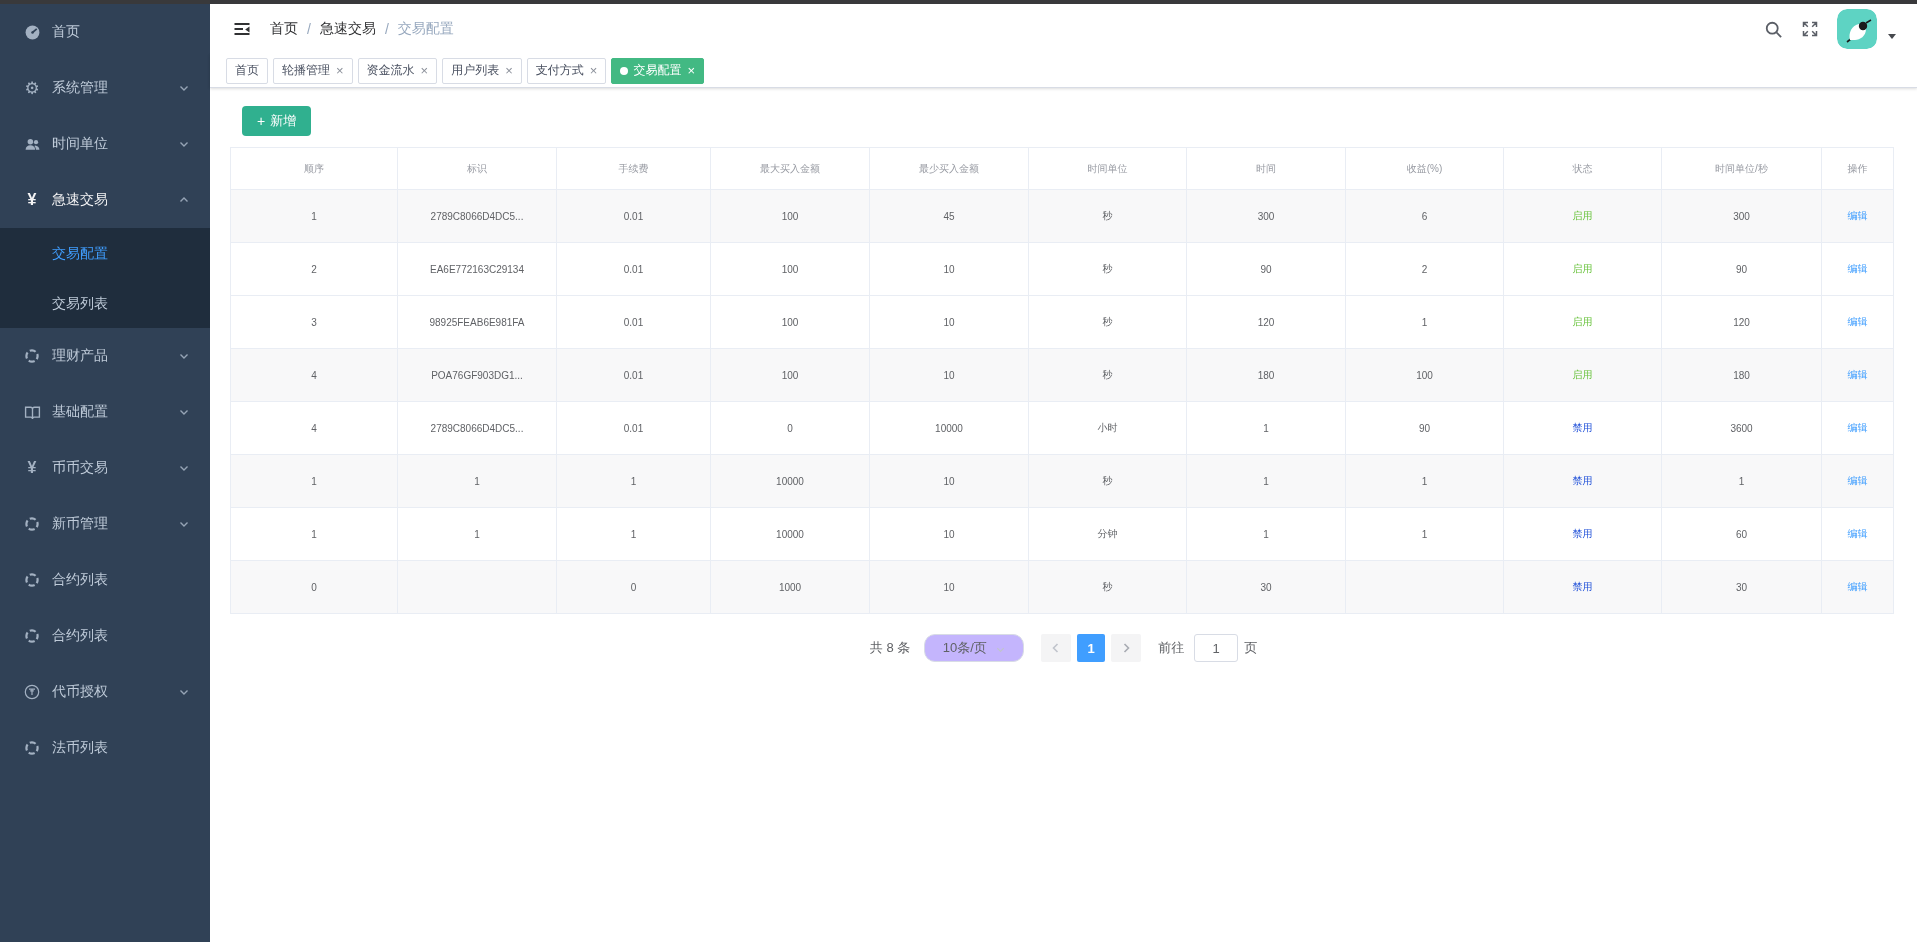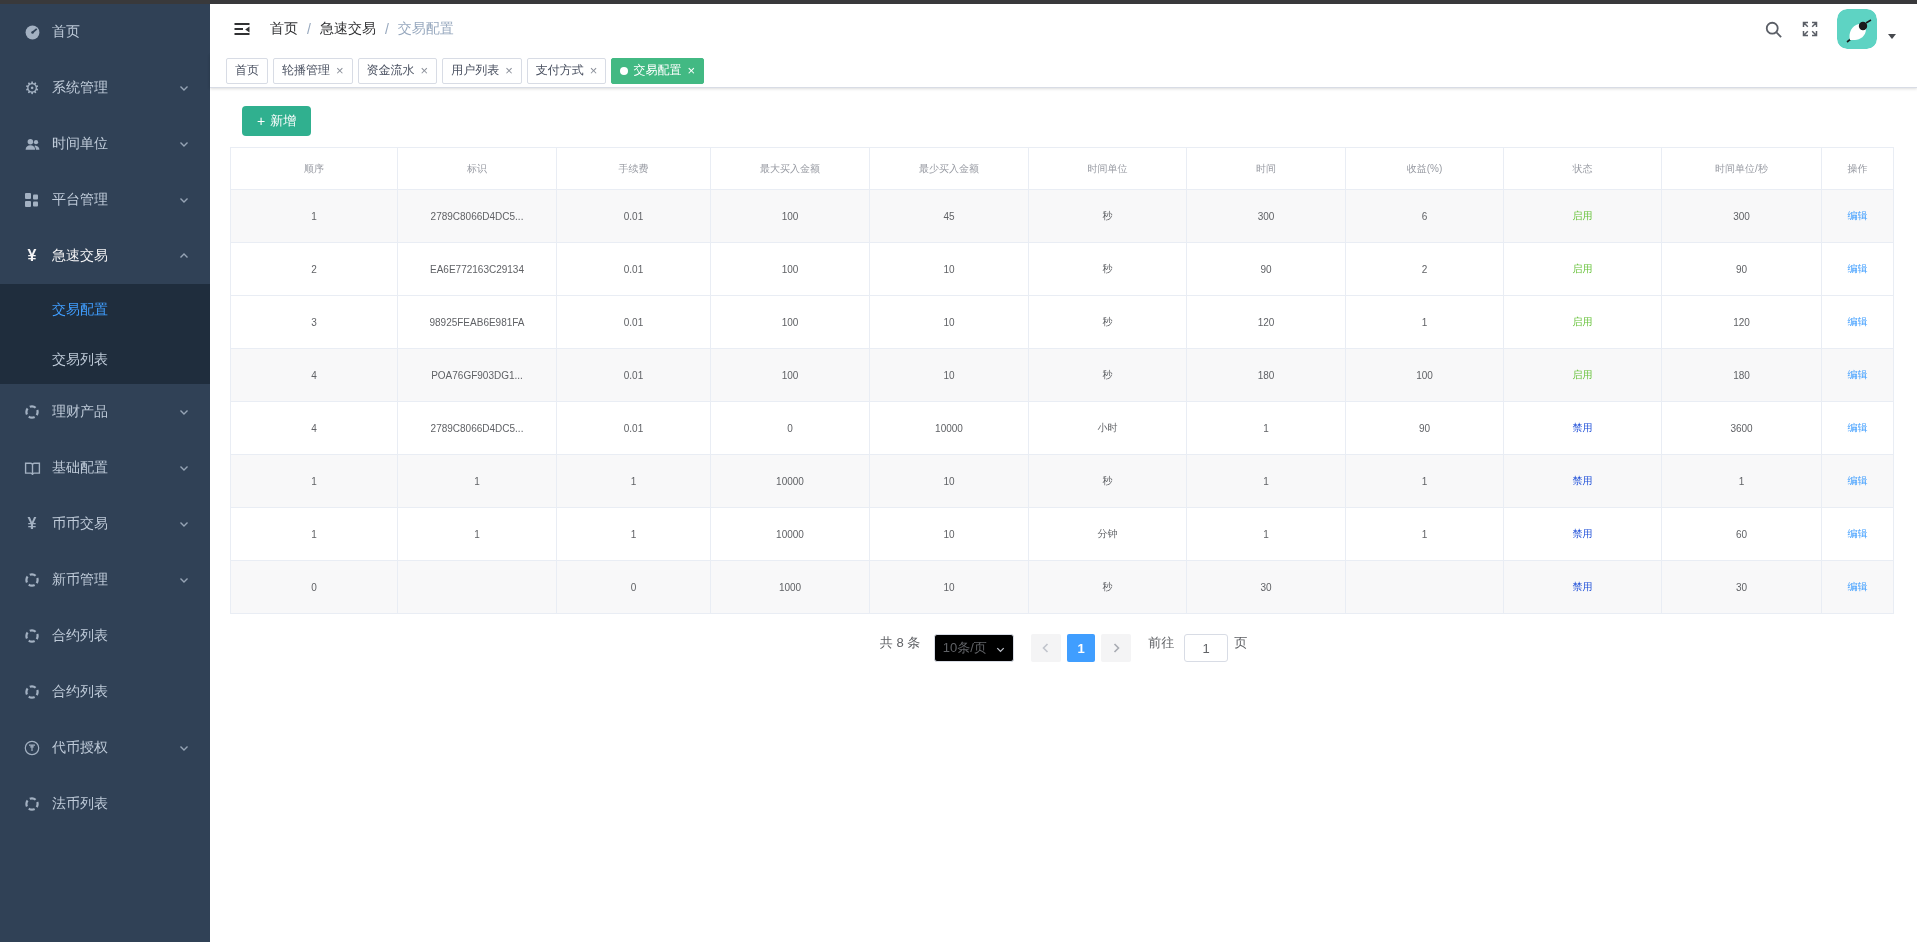--- a/index.html
+++ b/index.html
@@ -59,26 +59,26 @@
     color:#606266; background:#fff; }
   .data-table th { height:42px; border:1px solid #e9edf4; color:#989ba3; font-weight:normal;
     text-align:center; background:#fff; }
   .data-table td { height:53px; border:1px solid #e9edf4; text-align:center; overflow:hidden;
     white-space:nowrap; text-overflow:ellipsis; }
   tr.shaded td { background:#f8f8f9; }
   .status-enabled { color:#67c23a; }
   .status-disabled { color:#1d4ed8; }
   .edit-link { color:#409eff; cursor:pointer; }
 
-  .pagination { margin-top:20px; display:flex; align-items:flex-start; justify-content:center;
+  .pagination { margin-top:20px; display:flex; align-items:center; justify-content:center;
     font-size:13px; color:#606266; }
   .pg-total { margin-right:14px; }
-  .pg-size { width:80px; height:28px; border:1px solid #d8dce5; border-radius:3px; display:flex;
+  .pg-size { width:100px; height:28px; border:1px solid #d8dce5; border-radius:11px; display:flex;
     align-items:center; justify-content:center; gap:8px; color:#606266; cursor:pointer;
-    margin-right:14px; background:#000000; }
+    margin-right:14px; background:#c4b5fd; }
   .pg-size .sel-chev { color:#c0c4cc; display:inline-flex; margin-top:2px; }
   .pg-btn { width:30px; height:28px; background:#f4f4f5; border:none; border-radius:2px;
     display:inline-flex; align-items:center; justify-content:center; color:#c0c4cc;
     cursor:pointer; margin:0 3px; }
   .pg-page { min-width:28px; height:28px; background:#409eff; color:#fff; border:none;
     border-radius:2px; font-size:13px; font-weight:bold; margin:0 3px; cursor:pointer;
     font-family:inherit; }
   .pg-goto { margin-left:14px; margin-right:4px; }
   .pg-input { width:44px; height:28px; border:1px solid #d8dce5; border-radius:3px;
     text-align:center; font-size:13px; color:#606266; margin:0 6px; font-family:inherit; }
@@ -116,36 +116,20 @@
         <div class="menu-item">
           <span class="mi-icon">
             <svg width="17" height="17" viewBox="0 0 16 16" fill="currentColor">
               <circle cx="6" cy="5.5" r="2.6"></circle>
               <path d="M1.5 13c0-2.6 2-4.2 4.5-4.2s4.5 1.6 4.5 4.2z"></path>
               <circle cx="11.3" cy="5.8" r="2"></circle>
               <path d="M10.6 8.9c2 .2 3.9 1.6 3.9 4.1h-3.2a5.6 5.6 0 0 0-1.5-3.6z"></path>
             </svg>
           </span>
           <span class="mi-label">时间单位</span>
-          <span class="mi-chevron">
-            <svg width="12" height="12" viewBox="0 0 12 12" fill="none" stroke="currentColor" stroke-width="1.4">
-              <path d="M2.5 4.5L6 8l3.5-3.5"></path>
-            </svg>
-          </span>
-        </div>
-        <div class="menu-item">
-          <span class="mi-icon">
-            <svg width="16" height="16" viewBox="0 0 16 16" fill="currentColor">
-              <rect x="1" y="1" width="6" height="6" rx="1"></rect>
-              <rect x="9" y="2.5" width="5" height="5" rx="1"></rect>
-              <rect x="1" y="9" width="6" height="6" rx="1"></rect>
-              <rect x="9" y="9.5" width="5" height="5" rx="1"></rect>
-            </svg>
-          </span>
-          <span class="mi-label">平台管理</span>
           <span class="mi-chevron">
             <svg width="12" height="12" viewBox="0 0 12 12" fill="none" stroke="currentColor" stroke-width="1.4">
               <path d="M2.5 4.5L6 8l3.5-3.5"></path>
             </svg>
           </span>
         </div>
         <div class="menu-item active-parent">
           <span class="mi-icon">
             <span class="tglyph">¥</span>
           </span>

